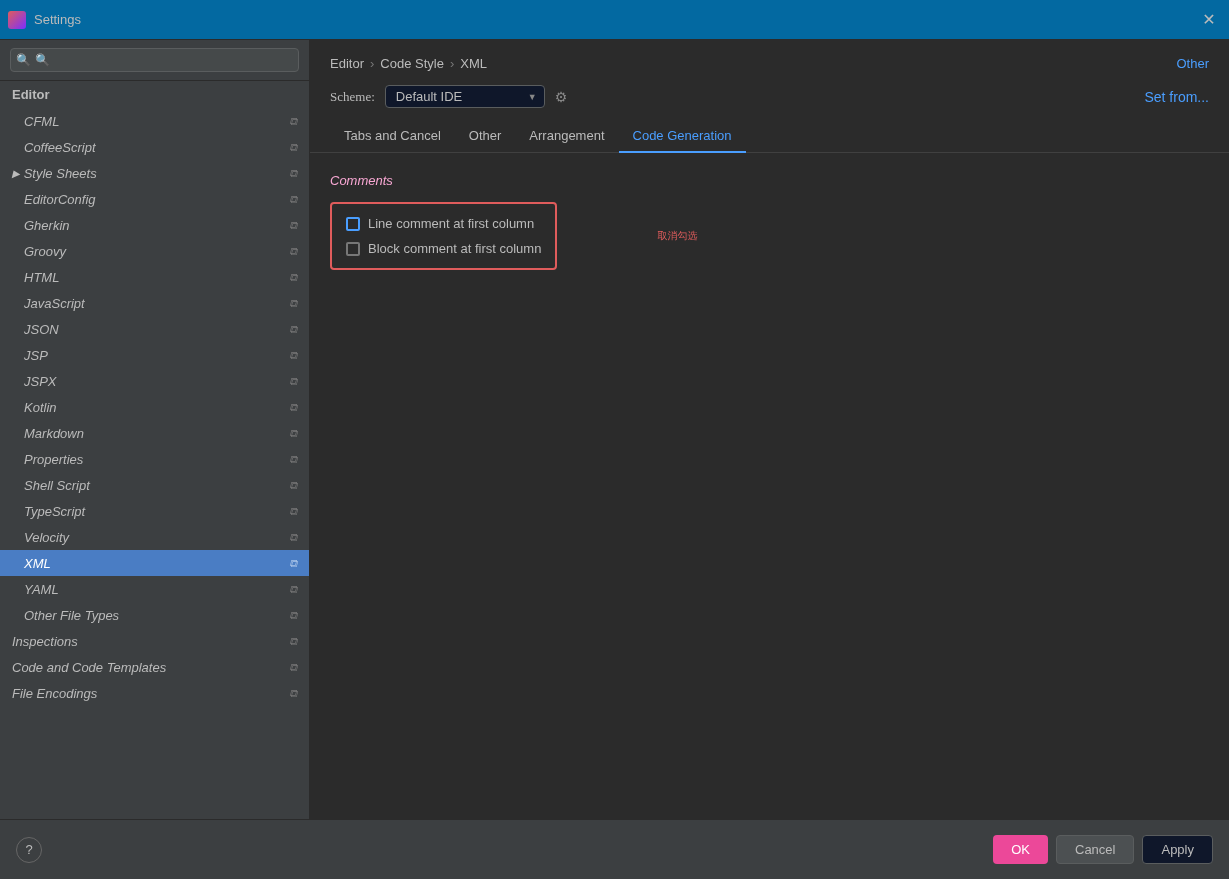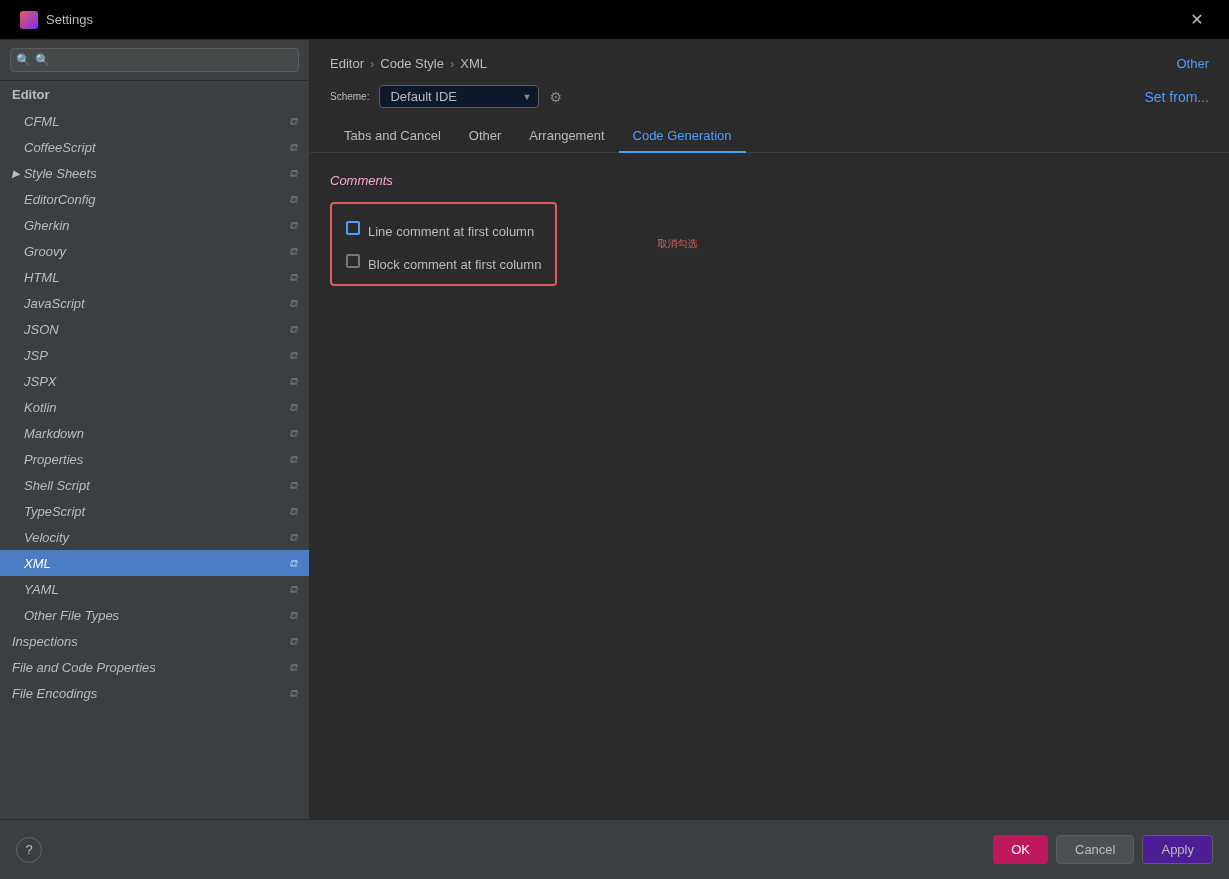--- a/index.html
+++ b/index.html
@@ -10,25 +10,25 @@
       color: #bbbbbb;
       width: 1229px;
       height: 879px;
       overflow: hidden;
       display: flex;
       flex-direction: column;
     }
 
     
     .title-bar {
-      background: #000000;
+      background: #0369a1;
       height: 40px;
       display: flex;
       align-items: center;
-      padding: 0 20px;
+      padding: 0 8px;
       border-bottom: 1px solid #2b2b2b;
       flex-shrink: 0;
     }
     .title-bar-icon {
       width: 18px;
       height: 18px;
       margin-right: 8px;
       background: linear-gradient(135deg, #e05c5c 0%, #7b2fff 100%);
       border-radius: 3px;
       flex-shrink: 0;
@@ -164,21 +164,21 @@
     }
 
     
     .scheme-row {
       padding: 6px 20px 12px;
       display: flex;
       align-items: center;
       gap: 10px;
       flex-shrink: 0;
     }
-    .scheme-label { color: #bbbbbb; font-size: 10px; }
+    .scheme-label { color: #bbbbbb; font-size: 13px; font-family: Liberation Serif, serif; }
     .scheme-select {
       background: #0f172a;
       border: 1px solid #5a5d5e;
       color: #bbbbbb;
       padding: 3px 24px 3px 10px;
       border-radius: 4px;
       font-size: 13px;
       outline: none;
       cursor: pointer;
       appearance: none;
@@ -271,21 +271,20 @@
       align-items: center;
       justify-content: center;
       flex-shrink: 0;
     }
     .checkbox-box.empty {
       border-color: #777;
     }
     .checkbox-label {
       color: #bbbbbb;
       font-size: 13px;
-      margin-top: 8px;
     }
     .annotation-text {
       position: absolute;
       right: -140px;
       top: 50%;
       transform: translateY(-50%);
       color: #e05c5c;
       font-size: 10px;
       white-space: nowrap;
       font-family: Liberation Serif, serif;
@@ -321,30 +320,30 @@
     }
     .btn {
       padding: 6px 18px;
       border-radius: 4px;
       font-size: 13px;
       cursor: pointer;
       border: none;
       outline: none;
     }
     .btn-ok {
-      background: #be185d;
+      background: #ec4899;
       color: #ffffff;
     }
     .btn-cancel {
       background: #4c5052;
       color: #bbbbbb;
       border: 1px solid #5a5d5e;
     }
     .btn-apply {
-      background: #4c1d95;
+      background: #0f172a;
       color: #bbbbbb;
       border: 1px solid #5a5d5e;
     }
   </style>
 </head>
 <body>
 
 <div class="title-bar">
   <div class="title-bar-icon"></div>
   <span class="title-bar-text">Settings</span>
@@ -462,21 +461,21 @@
       <div class="sidebar-item">
         <span>Other File Types</span>
         <span class="copy-icon">⧉</span>
       </div>
 
       <div class="sidebar-item" style="padding-left: 12px;">
         <span>Inspections</span>
         <span class="copy-icon">⧉</span>
       </div>
       <div class="sidebar-item" style="padding-left: 12px;">
-        <span>File and Code Properties</span>
+        <span>Code and Code Templates</span>
         <span class="copy-icon">⧉</span>
       </div>
       <div class="sidebar-item" style="padding-left: 12px;">
         <span>File Encodings</span>
         <span class="copy-icon">⧉</span>
       </div>
     </div>
   </div>
 
   <div class="content-area">

